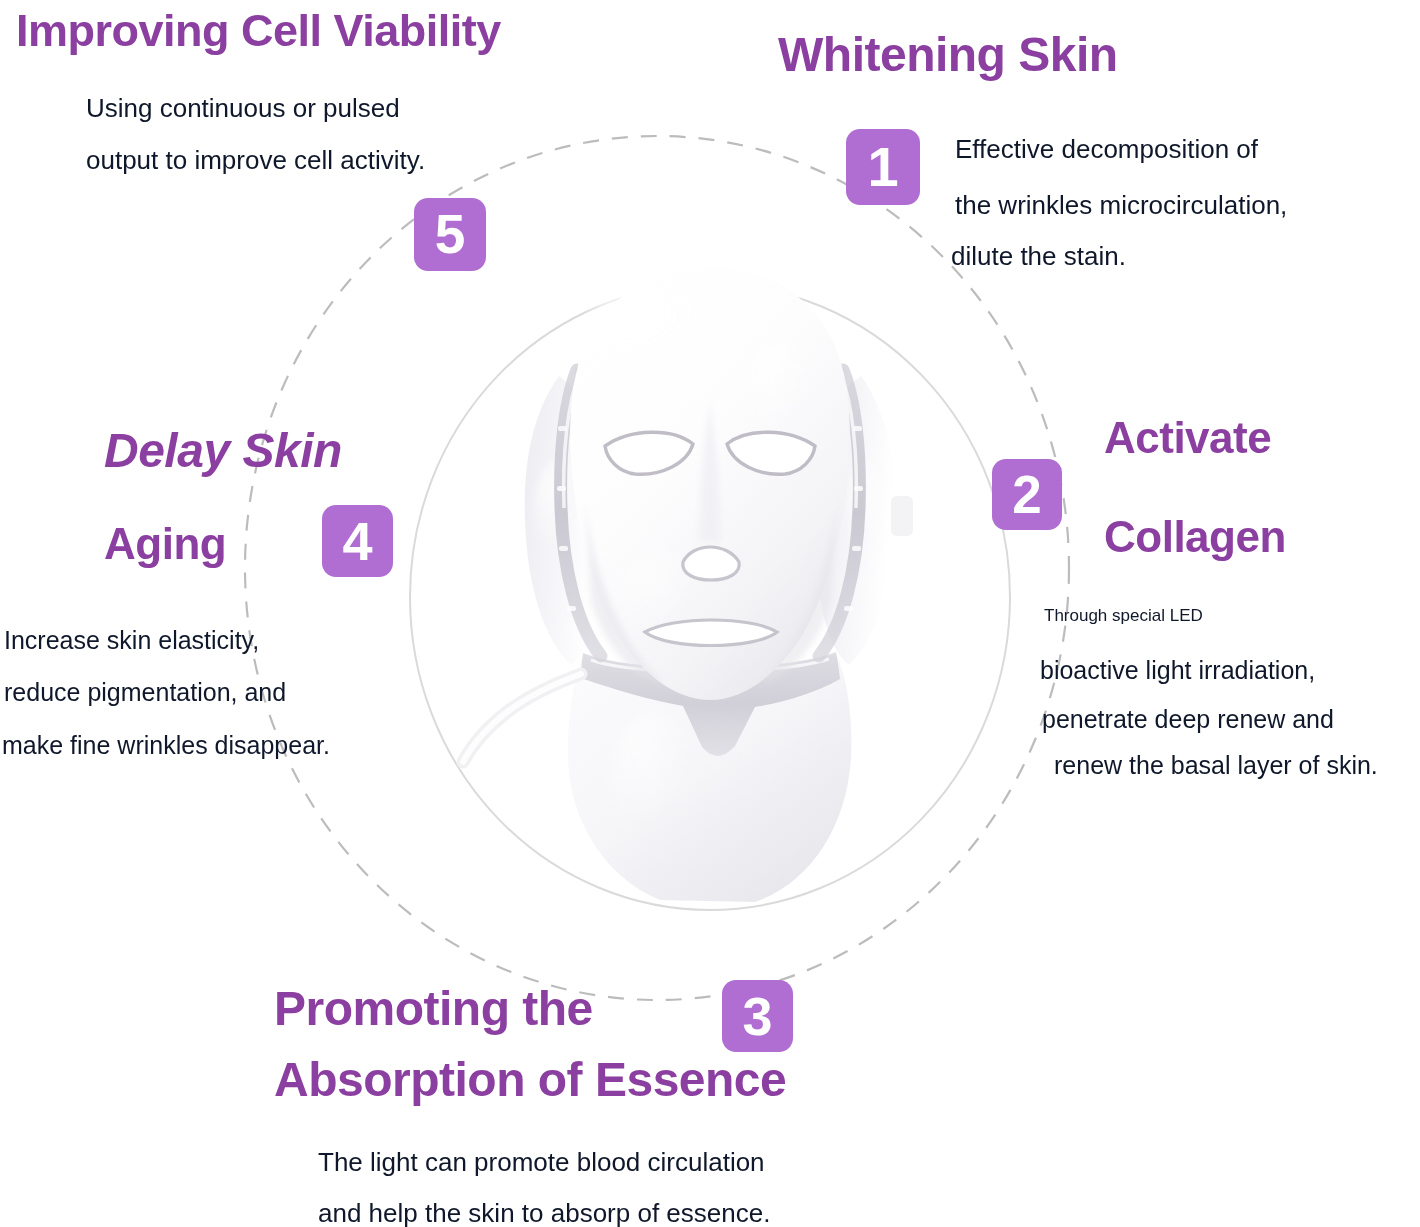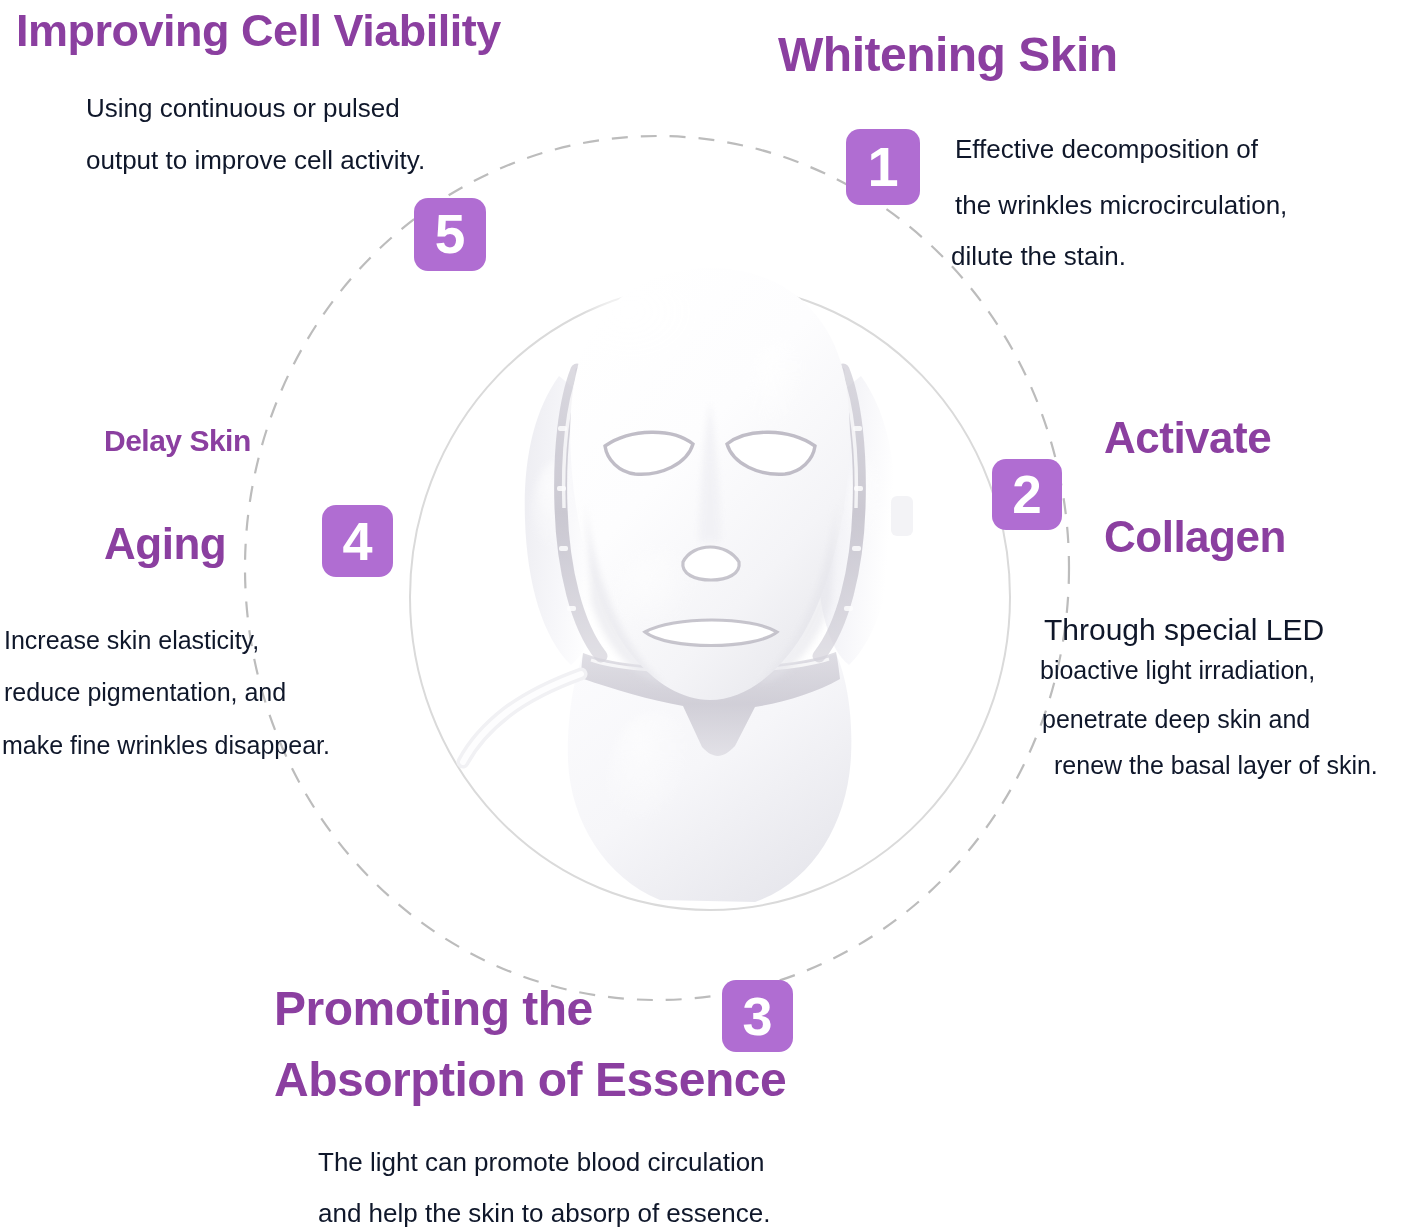--- a/index.html
+++ b/index.html
@@ -209,26 +209,26 @@
 
   <div class="heading" style="left:778px; top:27px; font-size:48px;">Whitening Skin</div>
   <div class="badge" style="left:846px; top:129px; width:74px; height:76px; font-size:56px;">1</div>
   <div class="body-txt" style="left:955px; top:123px; font-size:26px;">Effective decomposition of</div>
   <div class="body-txt" style="left:955px; top:179px; font-size:26px;">the wrinkles microcirculation,</div>
   <div class="body-txt" style="left:951px; top:230px; font-size:26px;">dilute the stain.</div>
 
   <div class="heading" style="left:1104px; top:412px; font-size:44px;">Activate</div>
   <div class="badge" style="left:992px; top:459px; width:70px; height:71px; font-size:53px;">2</div>
   <div class="heading" style="left:1104px; top:511px; font-size:44px;">Collagen</div>
-  <div class="body-txt" style="left:1044px; top:599px; font-size:30px;">Through special LED</div>
+  <div class="body-txt" style="left:1044px; top:599px; font-size:17px;">Through special LED</div>
   <div class="body-txt" style="left:1040px; top:645px; font-size:25px;">bioactive light irradiation,</div>
-  <div class="body-txt" style="left:1042px; top:694px; font-size:25px;">penetrate deep skin and</div>
+  <div class="body-txt" style="left:1042px; top:694px; font-size:25px;">penetrate deep renew and</div>
   <div class="body-txt" style="left:1054px; top:740px; font-size:25px;text-align:right;">renew the basal layer of skin.</div>
 
-  <div class="heading" style="left:104px; top:423px; font-size:30px;">Delay Skin</div>
+  <div class="heading" style="left:104px; top:423px; font-size:48px;font-style:italic;">Delay Skin</div>
   <div class="heading" style="left:104px; top:518px; font-size:44px;">Aging</div>
   <div class="badge" style="left:322px; top:505px; width:71px; height:72px; font-size:54px;">4</div>
   <div class="body-txt" style="left:4px; top:615px; font-size:25px;">Increase skin elasticity,</div>
   <div class="body-txt" style="left:4px; top:667px; font-size:25px;">reduce pigmentation, and</div>
   <div class="body-txt" style="left:2px; top:720px; font-size:25px;">make fine wrinkles disappear.</div>
 
   <div class="heading" style="left:274px; top:981px; font-size:48px;">Promoting the</div>
   <div class="badge" style="left:722px; top:980px; width:71px; height:72px; font-size:54px;">3</div>
   <div class="heading" style="left:274px; top:1052px; font-size:48px;">Absorption of Essence</div>
   <div class="body-txt" style="left:318px; top:1136px; font-size:26px;">The light can promote blood circulation</div>

